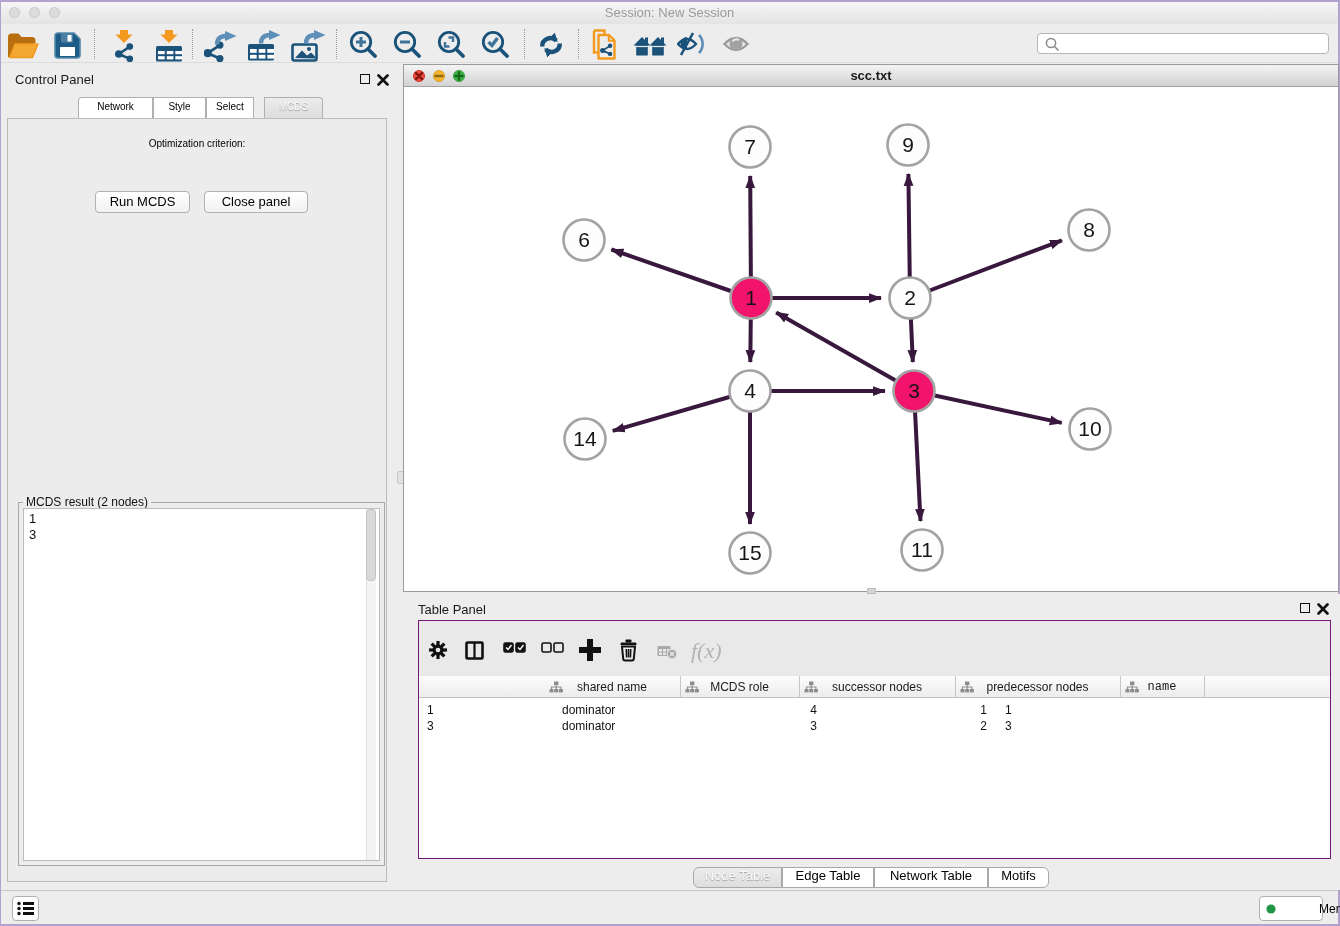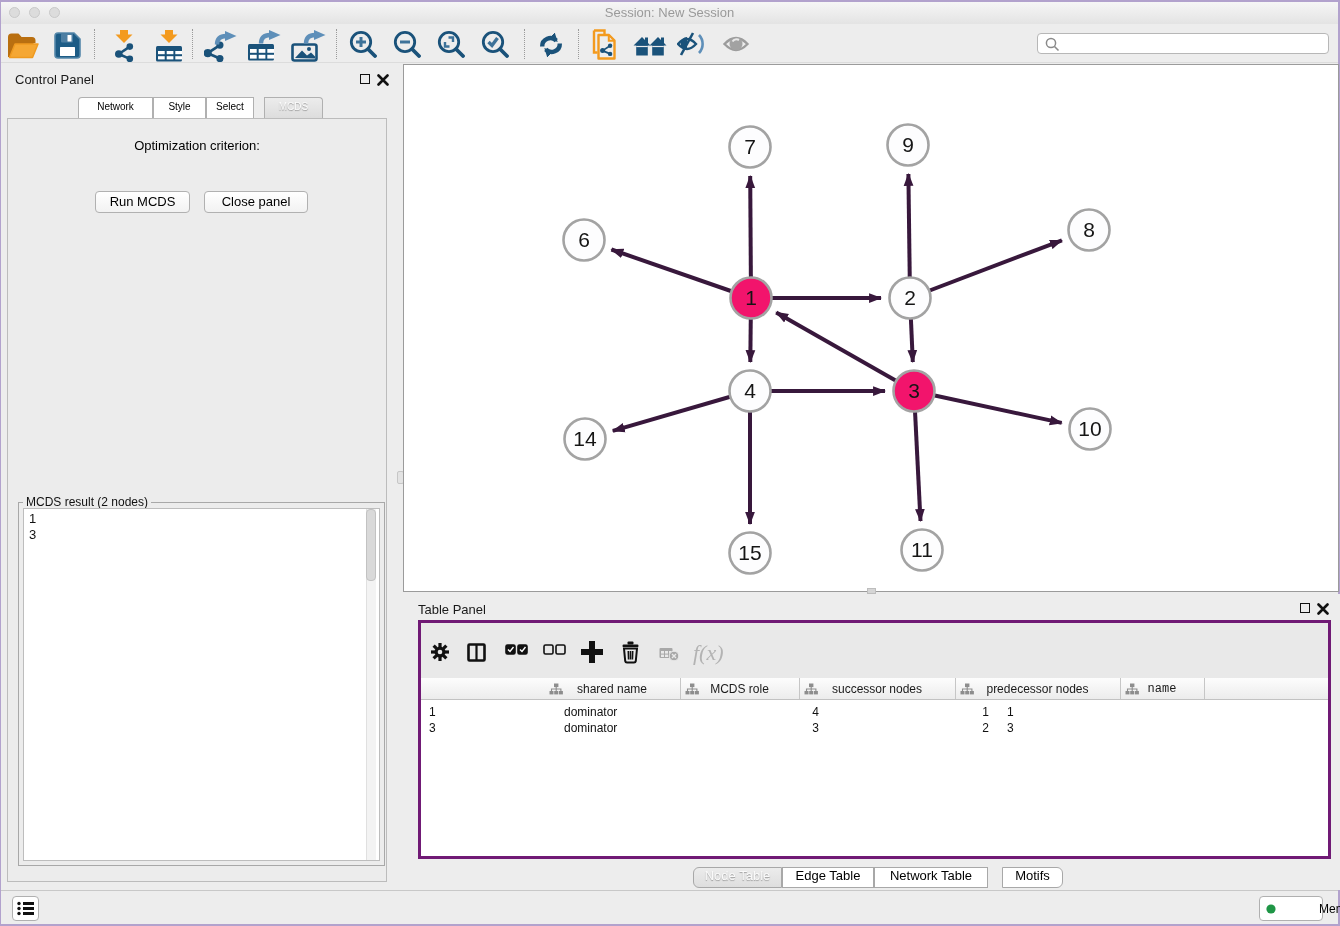--- a/index.html
+++ b/index.html
@@ -38,21 +38,21 @@
   .netwin { position:absolute; left:402px; top:62px; width:936px; height:528px;
     border:1px solid #9b9b9b; background:#fff; }
   .net-titlebar { position:absolute; left:0; top:0; width:100%; height:22px;
     background:linear-gradient(#f4f4f4,#d2d2d2); border-bottom:1px solid #a2a2a2; }
   .light { position:absolute; top:5px; width:12px; height:12px; border-radius:50%; }
   .net-title { position:absolute; top:3px; width:100%; text-align:center; font-size:13px;
     color:#1a1a1a; font-weight:bold; }
   
   .tp { position:absolute; left:402px; top:592px; width:937px; height:296px; background:#ededed; }
   .tablebox { position:absolute; left:15px; top:26px; width:913px; height:239px;
-    border:3px solid #701a75; background:#fff; }
+    border:1px solid #701a75; background:#fff; }
   .tb-toolbar { position:absolute; left:0; top:0; width:100%; height:55px; background:#e9e9e9; }
   .thead { position:absolute; left:0; top:55px; width:100%; height:22px;
     background:linear-gradient(#fdfdfd,#ececec); border-bottom:1px solid #c2c2c2; display:flex;justify-content:center; }
   .th { position:relative; height:100%; border-right:1px solid #c6c6c6; font-size:12px;
     color:#1a1a1a; display:flex; align-items:center; justify-content:center; }
   .trow { position:absolute; font-size:12px; color:#111; height:16px; line-height:16px; }
   .btab { position:absolute; top:0; height:21px; background:#fff; border:1px solid #a8a8a8;
     font-size:13px; color:#000; text-align:center; line-height:15px; }
   
   .statusbar { position:absolute; left:0; bottom:0; width:100%; height:34px; background:#ededed;
@@ -210,32 +210,43 @@
     <div class="float-btn" style="left:359px; top:12px;"></div>
     <svg width="12" height="12" viewBox="0 0 12 12" style="position:absolute; left:376px; top:12px;">
         <path d="M1.5 1.5 L10.5 10.5 M10.5 1.5 L1.5 10.5" stroke="#111" stroke-width="2.6" stroke-linecap="round"></path>
       </svg>
   </div>
   <div class="tab" style="left:77px; width:75px; border-radius:4px 0 0 0;">Network</div>
   <div class="tab" style="left:152px; width:53px;">Style</div>
   <div class="tab" style="left:205px; width:48px;">Select</div>
   <div class="tab" style="left:263px; width:59px; background:linear-gradient(#ececec,#dcdcdc); color:#fcfcfc; text-shadow:0 1px 1px #9a9a9a; border-radius:0 4px 0 0;">MCDS</div>
   <div class="cp-content"></div>
-  <div class="abs" style="left:0; top:136px; width:392px; text-align:center; font-size:13px; color:#000;">Optimization criterion:</div>
+  <div class="abs" style="left:0; top:136px; width:392px; text-align:center; font-size:10px; color:#000;">Optimization criterion:</div>
   <div class="btn" style="left:94px; top:189px; width:95px; height:22px; line-height:20px;">Run MCDS</div>
   <div class="btn" style="left:203px; top:189px; width:104px; height:22px; line-height:20px;">Close panel</div>
   <div class="groupbox" style="left:17px; top:500px; width:367px; height:364px;"></div>
   <div class="grouplabel" style="left:22px; top:493px;">MCDS result (2 nodes)</div>
   <div class="listarea" style="left:22px; top:506px; width:357px; height:353px; padding:2px 0 0 5px; line-height:16px;">1<br>3</div>
   <div class="abs" style="left:365px; top:507px; width:10px; height:351px; background:#f3f3f3; border-left:1px solid #e0e0e0;"></div>
   <div class="abs" style="left:365px; top:507px; width:10px; height:72px; background:#d9d9d9; border:1px solid #c2c2c2; border-radius:4px;"></div>
 
   <div class="abs" style="left:396px; top:469px; width:7px; height:13px; background:#e3e3e3; border:1px solid #c6c6c6; border-radius:2px;"></div>
 
   <div class="netwin">
+    <div class="net-titlebar">
+      <div class="light" style="left:9px; background:#ee493e; border:1px solid #cf3a31;"></div>
+      <div class="light" style="left:29px; background:#f5b52e; border:1px solid #dba027;"></div>
+      <div class="light" style="left:49px; background:#3eb447; border:1px solid #34a03e;"></div>
+      <svg width="72" height="22" style="position:absolute; left:0; top:0;" viewBox="0 0 72 22">
+        <path d="M12 8 L18 14 M18 8 L12 14" stroke="#7e120c" stroke-width="2.4" stroke-linecap="round"></path>
+        <path d="M31.5 11 L38.5 11" stroke="#8e6a10" stroke-width="2.4" stroke-linecap="round"></path>
+        <path d="M51.5 11 L58.5 11 M55 7.5 L55 14.5" stroke="#156a1c" stroke-width="2.4" stroke-linecap="round"></path>
+      </svg>
+      <div class="net-title">scc.txt</div>
+    </div>
     <svg id="graph" width="934" height="504" viewBox="0 0 934 504" style="position:absolute; left:0; top:23px;">
 <defs>
           <marker id="ah" viewBox="0 0 12 10" refX="11" refY="5" markerWidth="13" markerHeight="11" orient="auto" markerUnits="userSpaceOnUse">
             <path d="M0,0.5 L12,5 L0,9.5 z" fill="#38183c"></path>
           </marker>
         </defs>
 <line x1="347.0" y1="210.0" x2="346.2" y2="88.0" stroke="#38183c" stroke-width="4" marker-end="url(#ah)"></line>
 <line x1="347.0" y1="210.0" x2="207.4" y2="161.5" stroke="#38183c" stroke-width="4" marker-end="url(#ah)"></line>
 <line x1="347.0" y1="210.0" x2="477.0" y2="210.0" stroke="#38183c" stroke-width="4" marker-end="url(#ah)"></line>
 <line x1="347.0" y1="210.0" x2="346.3" y2="274.0" stroke="#38183c" stroke-width="4" marker-end="url(#ah)"></line>
@@ -403,21 +414,21 @@
 <div class="trow" style="left:143px; top:19px;">dominator</div>
 <div class="trow" style="left:255px; top:19px; width:143px; text-align:right;">3</div>
 <div class="trow" style="left:411px; top:19px; width:157px; text-align:right;">2</div>
 <div class="trow" style="left:586px; top:19px;">3</div>
 </div>
     </div>
     <div style="position:absolute; left:290px; top:273px;">
       <div class="btab" style="left:0; width:89px; background:linear-gradient(#ececec,#dedede); color:#fafafa; text-shadow:0 1px 1px #9e9e9e; border-radius:6px 0 0 6px;">Node Table</div>
       <div class="btab" style="left:89px; width:92px;">Edge Table</div>
       <div class="btab" style="left:181px; width:114px;">Network Table</div>
-      <div class="btab" style="left:295px; width:61px; border-radius:0 6px 6px 0;margin-left:14px;">Motifs</div>
+      <div class="btab" style="left:295px; width:61px; border-radius:0 6px 6px 0;">Motifs</div>
     </div>
   </div>
 
   <div class="statusbar">
     <div class="sbtn" style="left:11px; top:5px; width:27px; height:25px;">
       <svg width="17" height="15" viewBox="0 0 17 15" style="position:absolute; left:4px; top:4px;">
         <circle cx="2" cy="2.5" r="1.7" fill="#111"></circle>
           <rect x="6" y="1" width="11" height="3" fill="#111"></rect>
         <circle cx="2" cy="7.5" r="1.7" fill="#111"></circle>
           <rect x="6" y="6" width="11" height="3" fill="#111"></rect>

